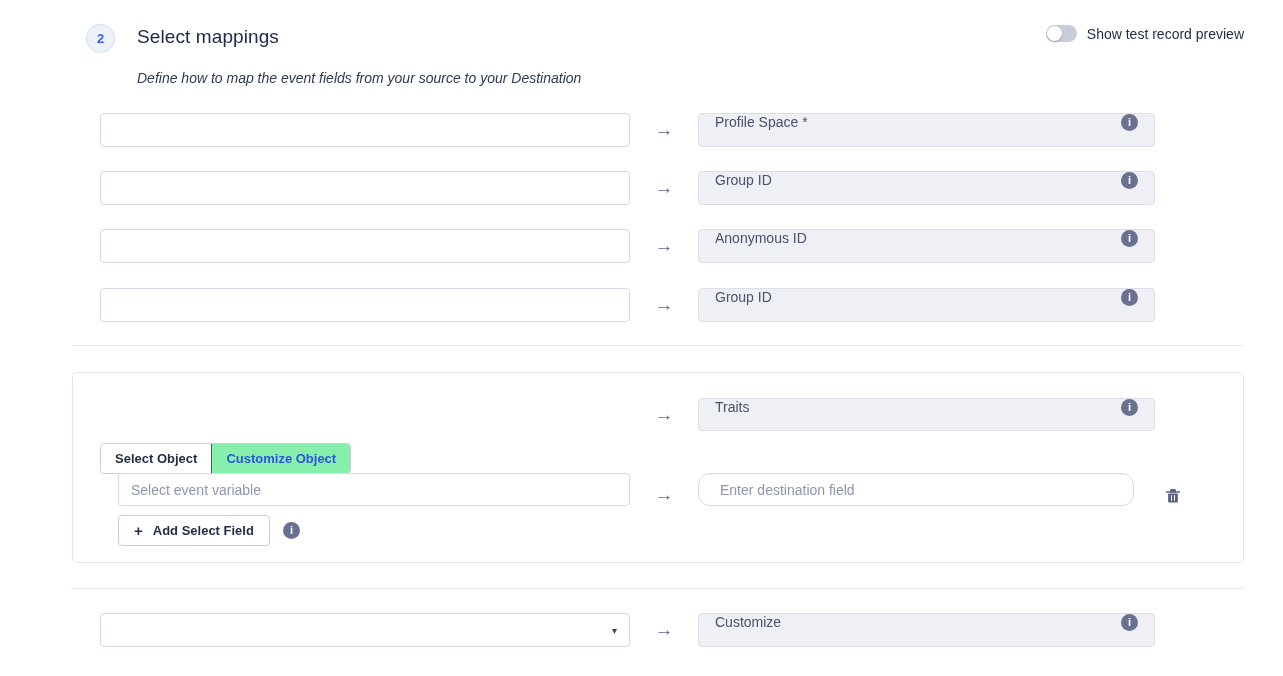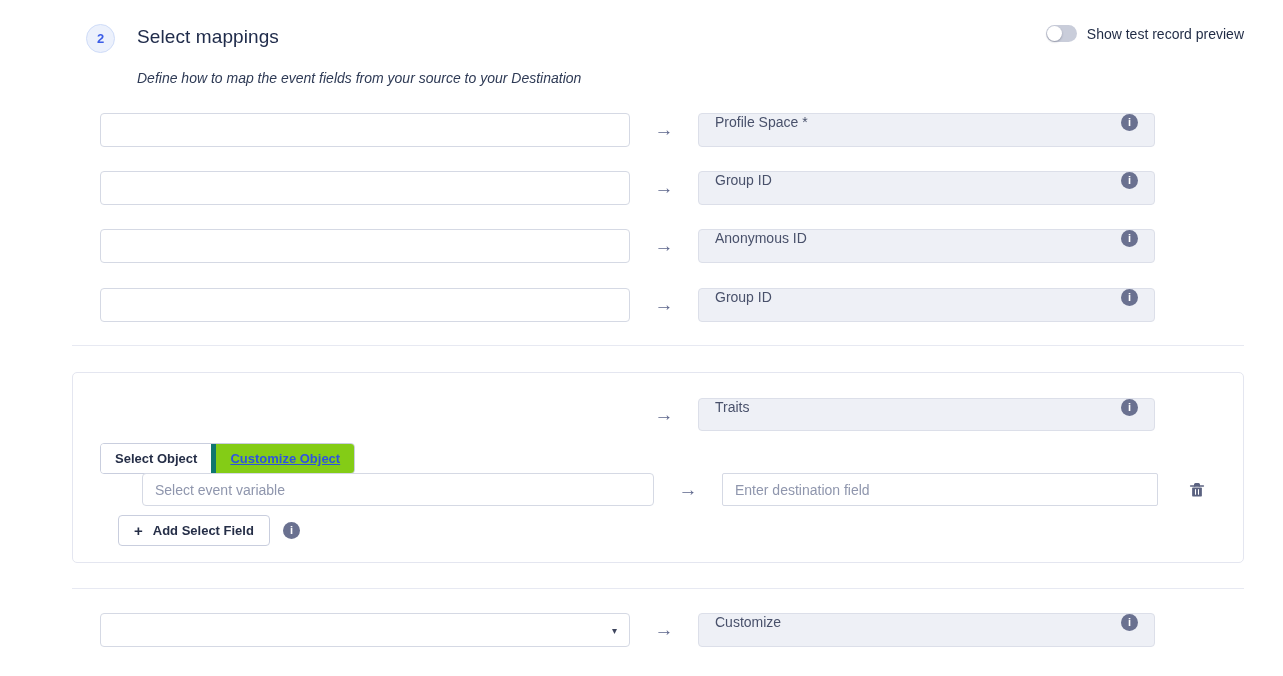--- a/index.html
+++ b/index.html
@@ -36,32 +36,32 @@
   .divider { position:absolute; left:72px; width:1172px; height:1px; background:#e7e9f2; }
 
   
   .traits-box { position:absolute; left:72px; top:372px; width:1172px; height:191px;
     border:1px solid #e4e6f0; border-radius:5px; background:#fff; }
 
   .tab-group { position:absolute; left:100px; top:399px; display:inline-flex; border:1px solid #c9cede;
     border-radius:4px; overflow:hidden; height:31px; background:#fff;margin-top:44px; }
   .tab { padding:0 14px; display:flex; align-items:center; font-size:13px; font-weight:600; color:#252e47;
     background:#fff; cursor:pointer; white-space:nowrap; }
-  .tab.selected { background:#84cc16; color:#2f53e0; border-left:5px solid #0f766e;text-decoration:underline; }
+  .tab.selected { background:#86efac; color:#2f53e0; border-left:1px solid #0f766e; }
 
   .traits-dst-row { position:absolute; left:630px; top:398px; display:flex; height:33px; }
   .traits-dst-row .arrow-cell { height:33px; }
   .traits-dst-row .dst-field { height:33px;gap:26px; }
 
-  .inner-row { position:absolute; left:118px; top:473px; height:33px; display:flex; align-items:center;margin-left:24px; }
+  .inner-row { position:absolute; left:118px; top:473px; height:33px; display:flex; align-items:flex-end; }
   .inner-src { width:512px; height:33px; border:1px solid #d5d9e4; border-radius:4px; background:#fff;
     font-family:"Liberation Sans", sans-serif; font-size:14px; color:#222f4e; padding:0 12px; outline:none; }
   .inner-src::placeholder, .inner-dst::placeholder { color:#8f96ad; opacity:1; }
-  .inner-dst { width:436px; height:33px; border:1px solid #d5d9e4; border-radius:2px; background:#fff;
-    font-family:"Liberation Sans", sans-serif; font-size:14px; color:#222f4e; padding:0 12px; outline:none; }
+  .inner-dst { width:436px; height:33px; border:1px solid #d5d9e4; border-radius:12px; background:#fff;
+    font-family:"Liberation Sans", sans-serif; font-size:14px; color:#222f4e; padding:0 21px; outline:none; }
   .trash-btn { margin-left:29px; width:20px; height:20px; display:flex; align-items:center; justify-content:center;
     cursor:pointer; background:none; border:none; }
 
   .add-row { position:absolute; left:118px; top:515px; display:flex; align-items:center; }
   .add-btn { height:31px; display:inline-flex; align-items:center; gap:10px; padding:0 15px;
     background:#fff; border:1px solid #c9cede; border-radius:4px; font-family:"Liberation Sans", sans-serif;
     font-size:13px; font-weight:600; color:#252e47; cursor:pointer; }
   .plus-glyph { font-size:15px; font-weight:600; color:#252e47; }
   .add-row .info-icon { margin-left:13px; }
 

